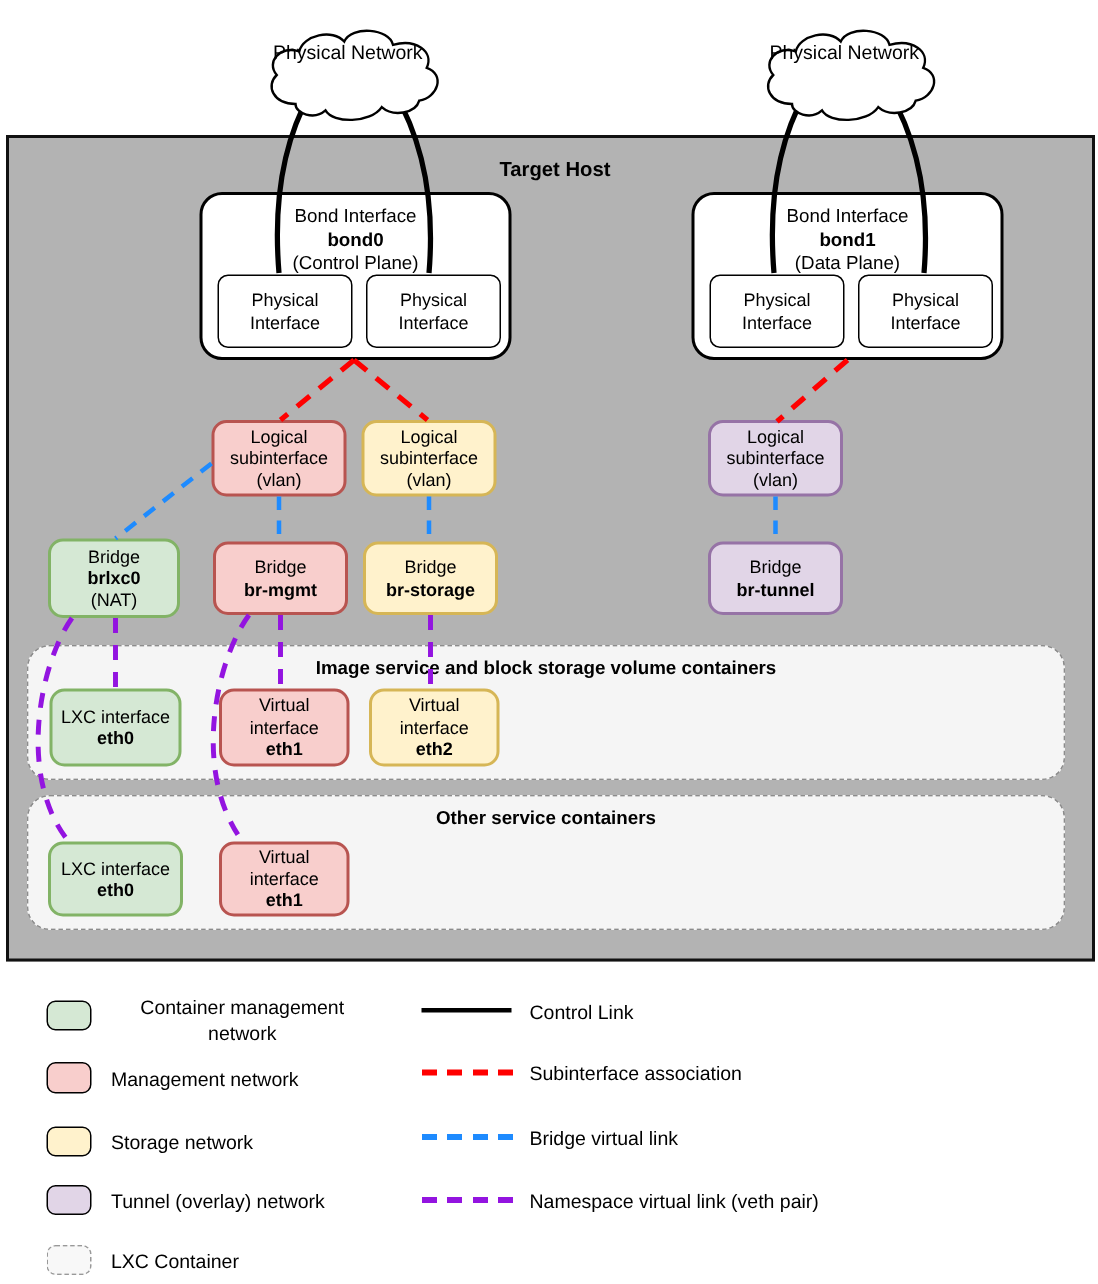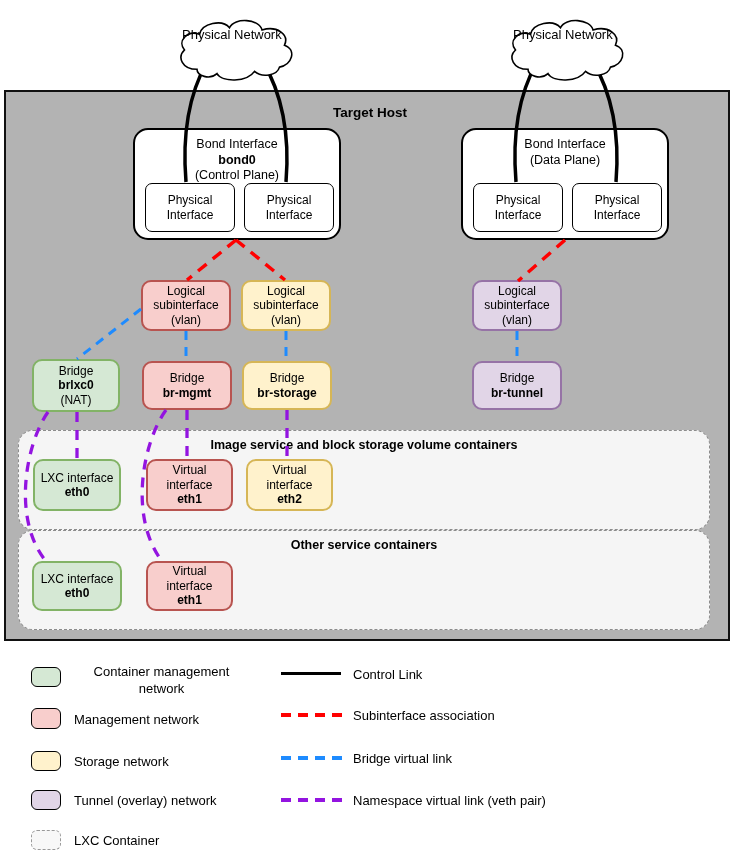--- a/index.html
+++ b/index.html
@@ -22,21 +22,21 @@
   .node{position:absolute;border:2px solid;border-radius:10px;display:flex;
         flex-direction:column;align-items:center;justify-content:center;
         text-align:center;font-size:12px;line-height:14.5px;box-sizing:border-box;}
   .node .wrap{width:80px;}
   .green {background:#d5e8d4;border-color:#82b366;}
   .redbx {background:#f8cecc;border-color:#b85450;}
   .yellow{background:#fff2cc;border-color:#d6b656;}
   .purplebx{background:#e1d5e7;border-color:#9673a6;}
   .bold{font-weight:bold;}
   
-  .container-box{position:absolute;width:692px;height:100px;background:#f5f5f5;
+  .container-box{position:absolute;width:692px;height:90px;background:#f5f5f5;
         border:1.6px dashed #8c8c8c;border-radius:15px;box-sizing:border-box;}
   .container-title{position:absolute;width:100%;top:7px;text-align:center;
         font-weight:bold;font-size:12.5px;}
   
   .cloud-label{position:absolute;width:100px;text-align:left;font-size:13px;line-height:16px;}
   
   .lines{position:absolute;left:0;top:0;z-index:5;pointer-events:none;}
   .boxes{position:absolute;left:0;top:0;width:732px;height:856px;z-index:3;}
   
   .sw{position:absolute;width:30px;height:20px;border:1.5px solid;border-radius:6px;box-sizing:border-box;}
@@ -65,20 +65,21 @@
       <div class="phys" style="left:10px;top:53px;">
         <span>Physical Interface</span>
       </div>
       <div class="phys" style="left:109px;top:53px;">
         <span>Physical Interface</span>
       </div>
     </div>
 
     <div class="bondbox" style="left:461px;top:128px;">
       <div>Bond Interface</div>
+      <div class="bold">bond1</div>
       <div>(Data Plane)</div>
       <div class="phys" style="left:10px;top:53px;">
         <span>Physical Interface</span>
       </div>
       <div class="phys" style="left:109px;top:53px;">
         <span>Physical Interface</span>
       </div>
     </div>
 
     <div class="node redbx" style="left:141px;top:280px;width:90px;height:51px;">

